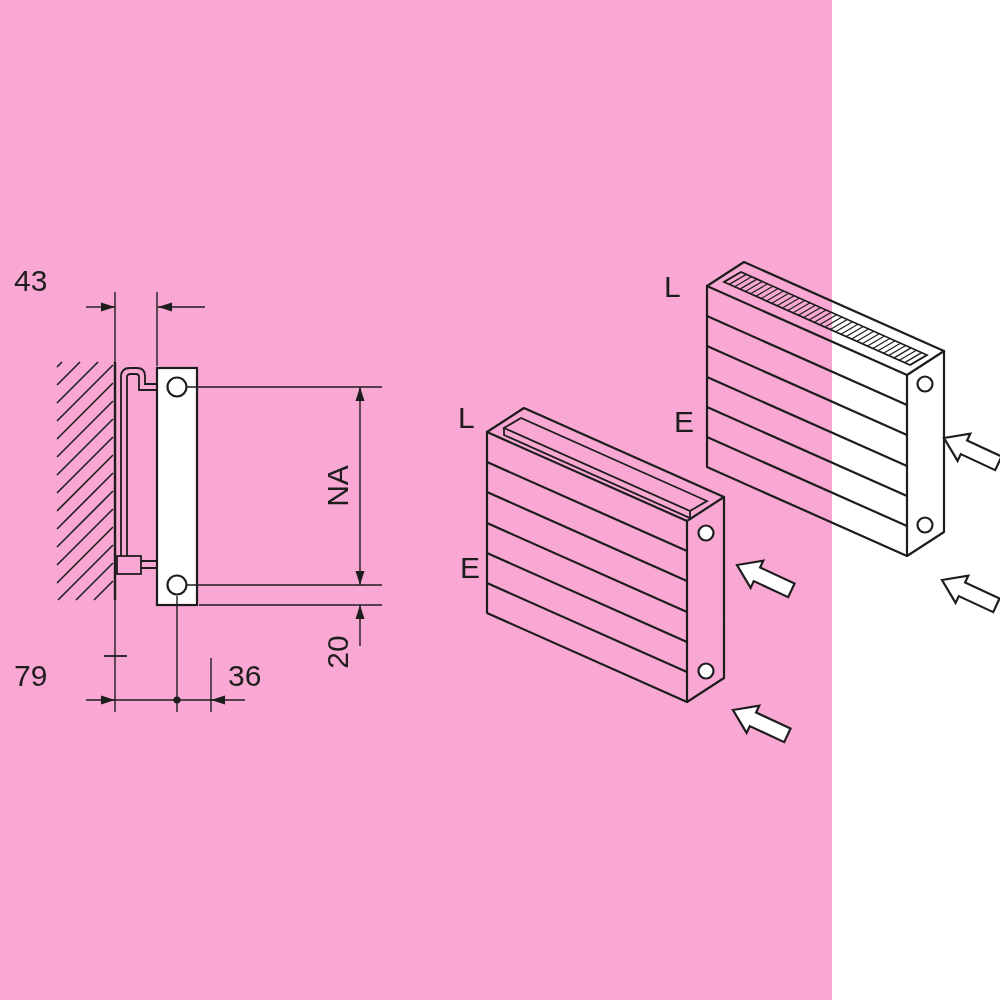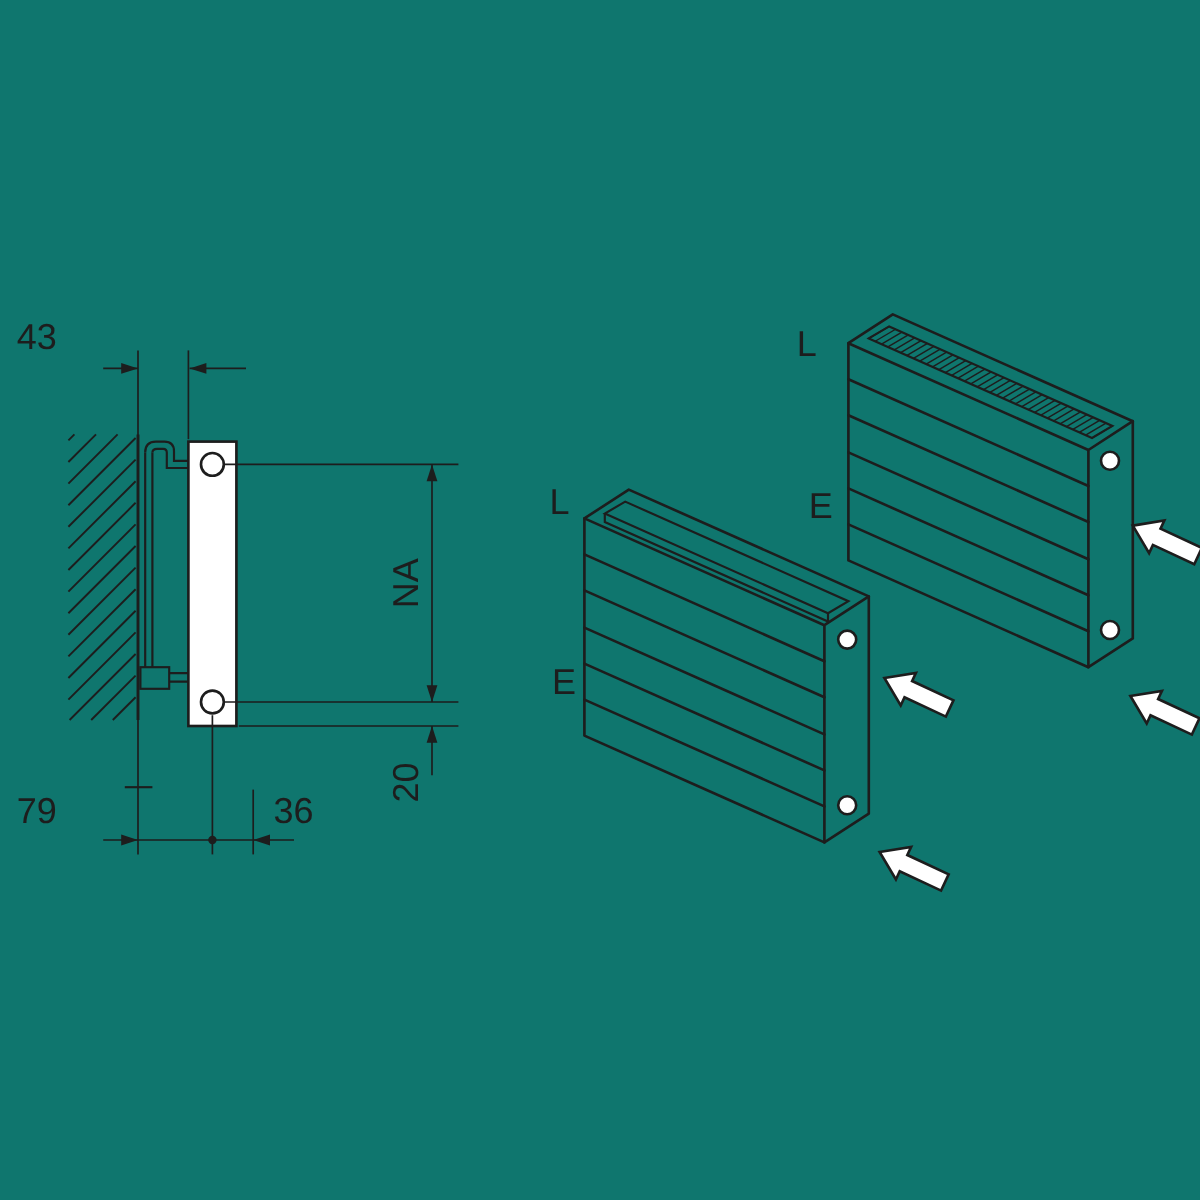--- a/index.html
+++ b/index.html
@@ -1,16 +1,16 @@
 <!DOCTYPE html>
 <html><head>
 <meta charset="utf-8">
 <style>
   html,body { margin:0; padding:0; background:#ffffff; }
-  .stage { width:1000px; height:1000px; position:relative; background:#0f766e;text-align:right; }
+  .stage { width:832px; height:1000px; position:relative; background:#f9a8d4;text-align:right; }
   svg { display:block; }
   .outline  { fill:none; stroke:#1d1d1d; stroke-width:2.2; stroke-linejoin:round; stroke-linecap:round; }
   .heavy    { fill:none; stroke:#1d1d1d; stroke-width:2.4; stroke-linejoin:round; }
   .thin     { fill:none; stroke:#1d1d1d; stroke-width:1.4; }
   .mid      { fill:none; stroke:#1d1d1d; stroke-width:1.8; }
   .whitefill{ fill:#ffffff; stroke:#1d1d1d; stroke-width:2.2; }
   .arrowhead{ fill:#1d1d1d; stroke:none; }
   .dot      { fill:#1d1d1d; stroke:none; }
   .arrow-block { fill:#ffffff; stroke:#1d1d1d; stroke-width:2.2; stroke-linejoin:miter; }
   text { font-family:"Liberation Sans", sans-serif; font-size:30px; fill:#1d1d1d; }

